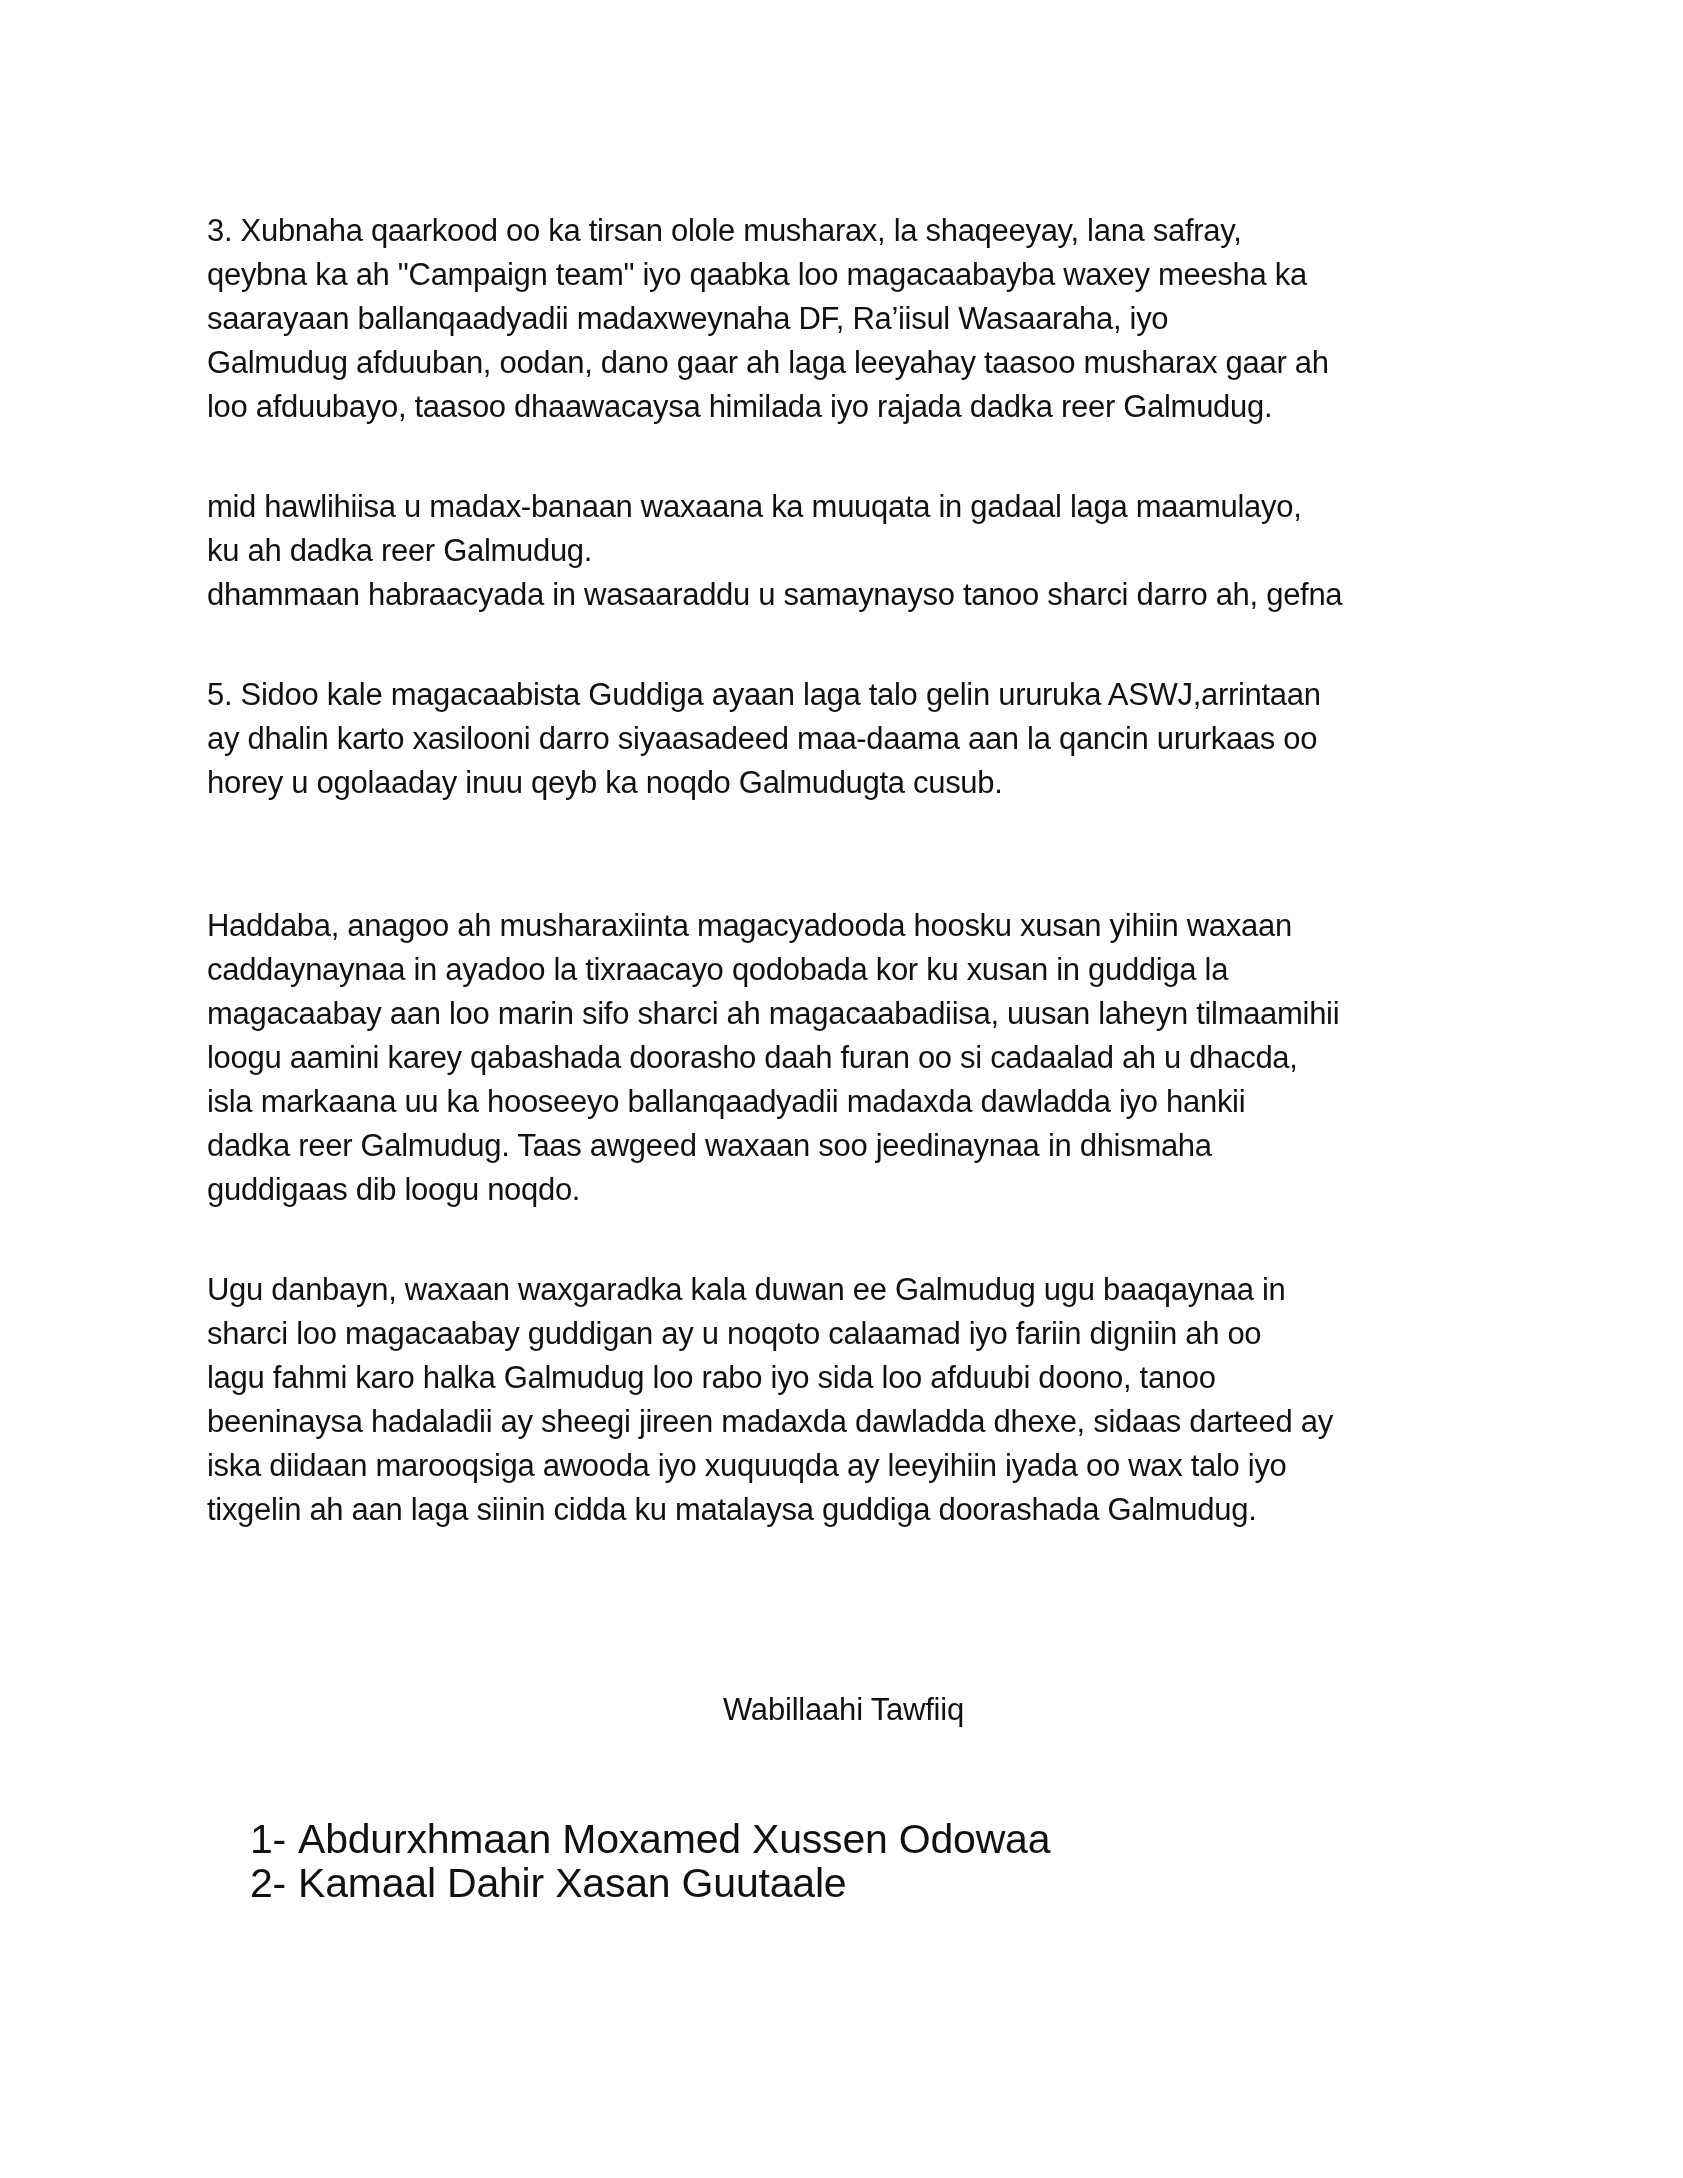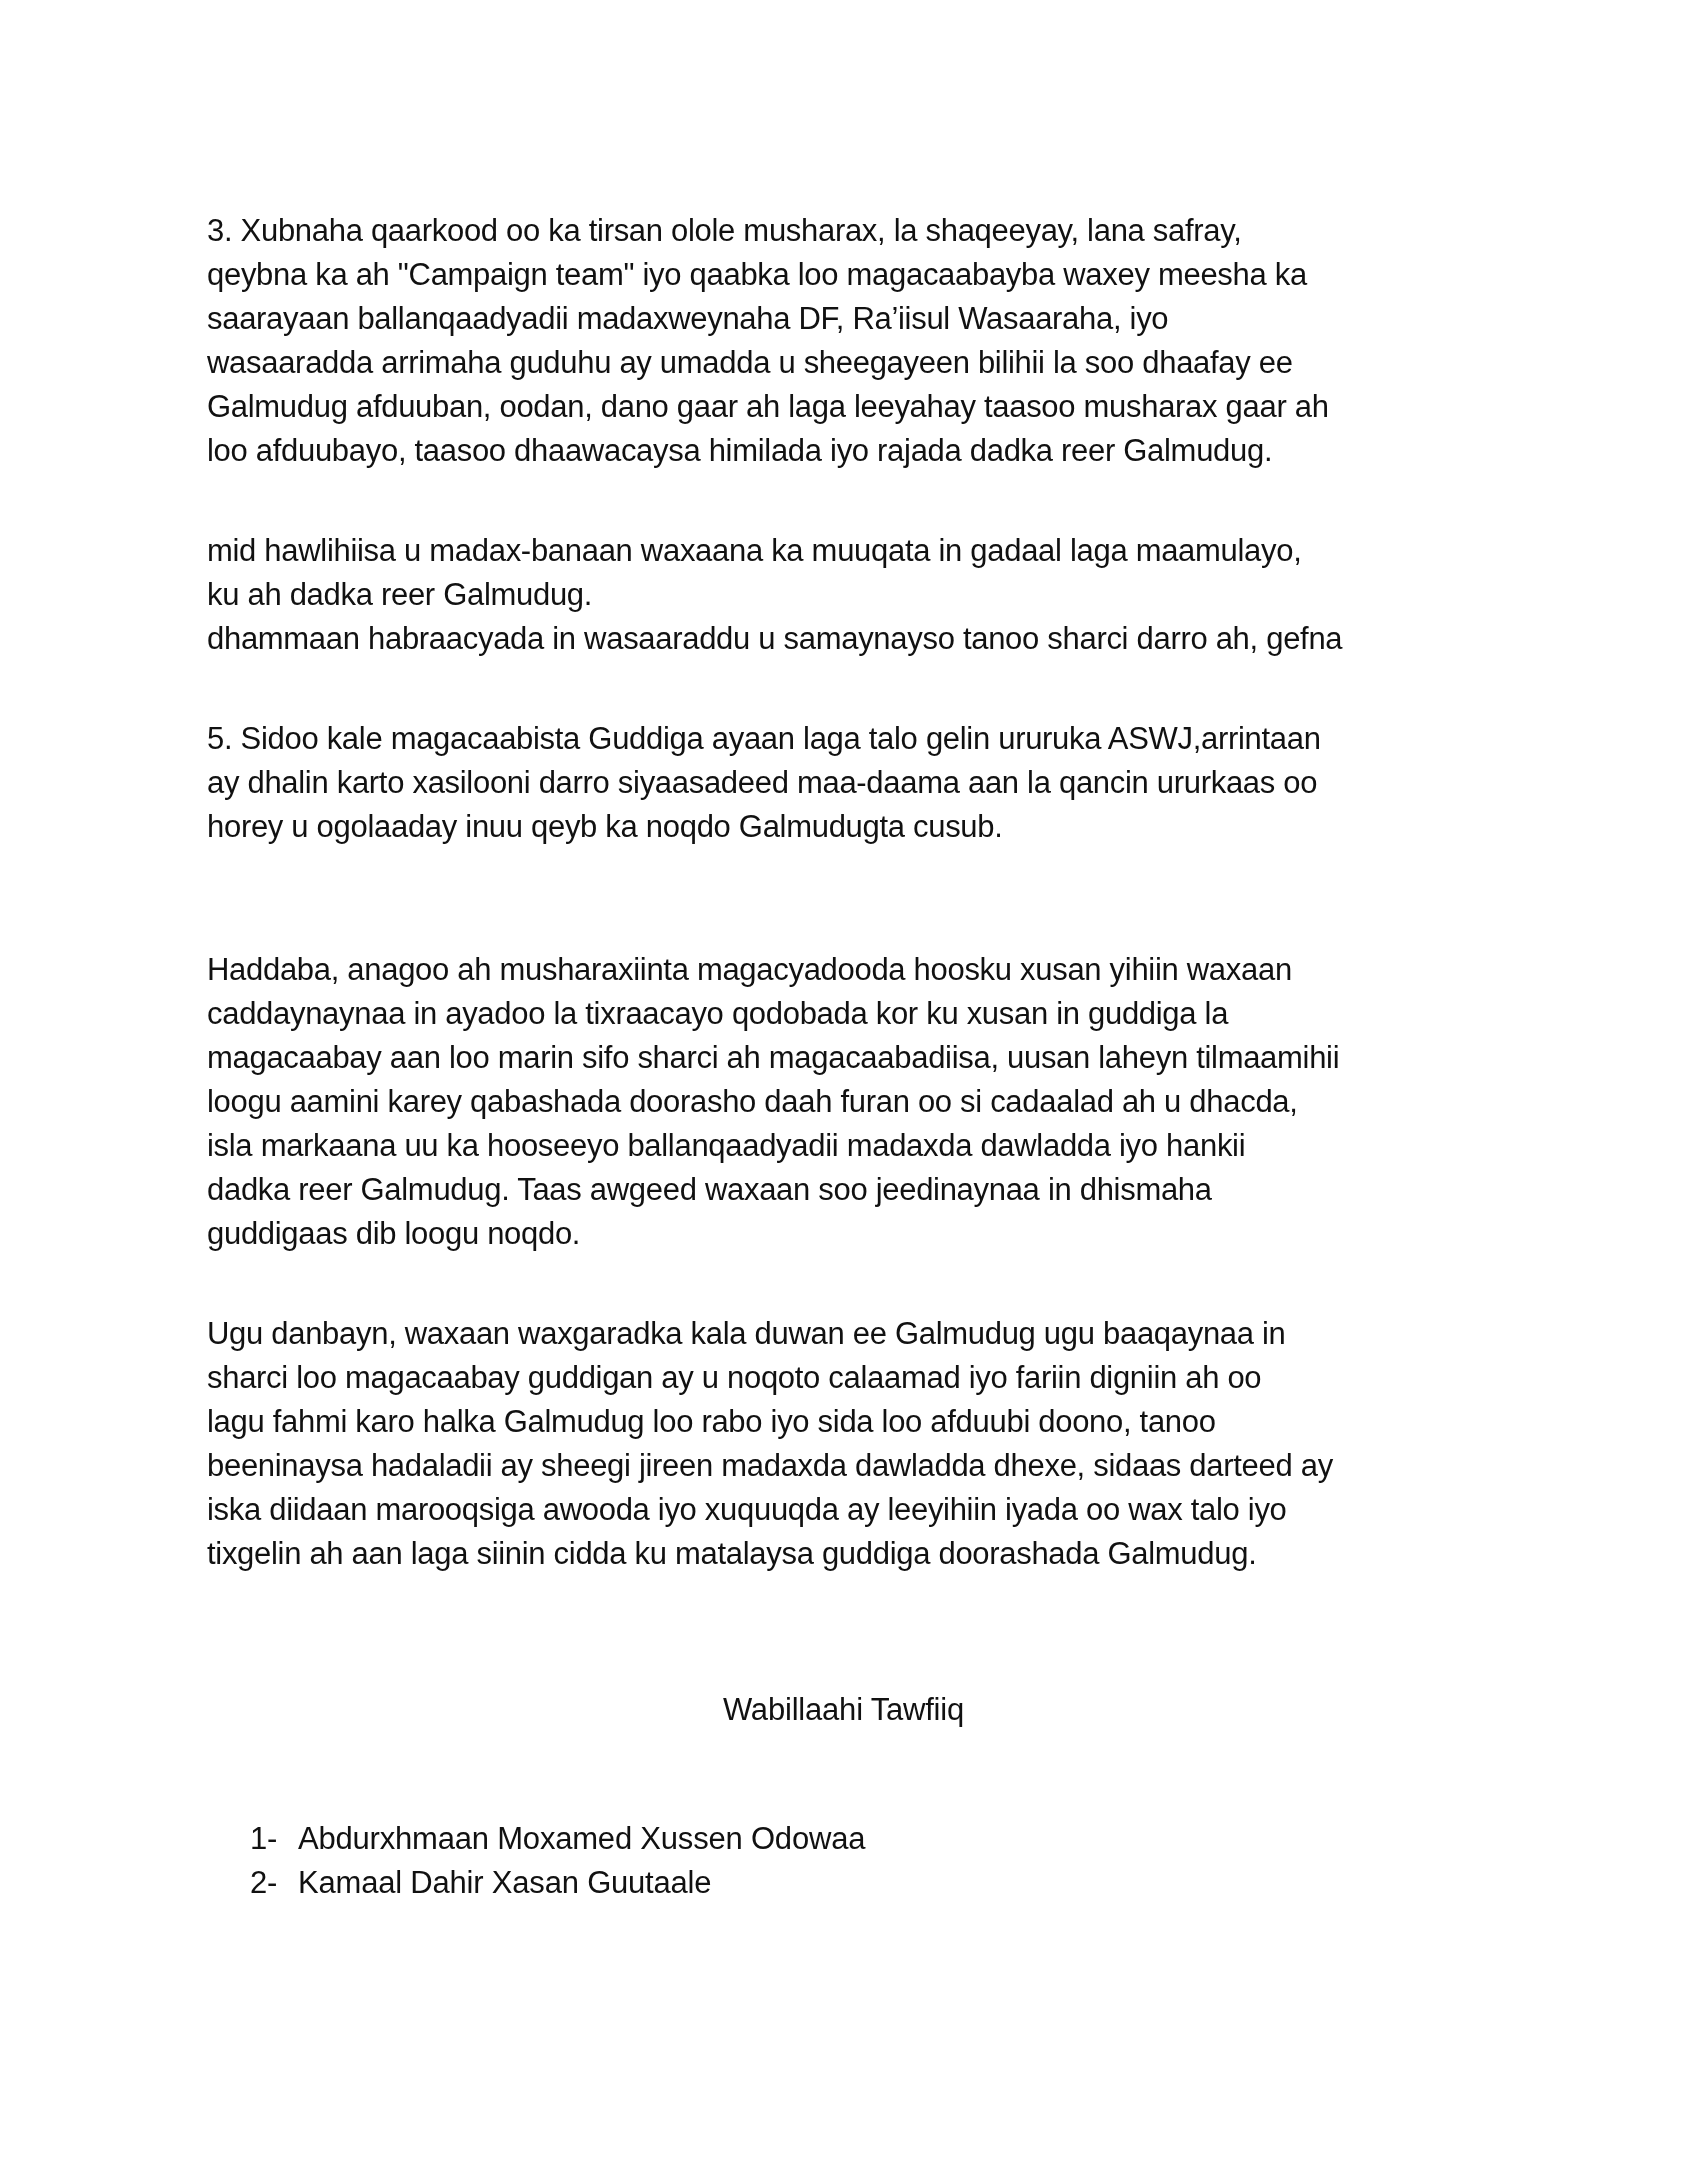--- a/index.html
+++ b/index.html
@@ -49,40 +49,39 @@
   .closing span { position: relative; left: 2px; }
   .signatories {
     position: absolute;
     left: 250px;
     top: 1817px;
     margin: 0;
     padding: 0;
     list-style: none;
   }
   .signatories li {
-    font-size: 31px;
+    font-size: 41px;
     line-height: 44px;
     white-space: nowrap;
     letter-spacing: -0.2px;
   }
   .signatories .num {
     display: inline-block;
     width: 48px;
   }
 </style>
 </head>
 <body>
 
 <div class="page">
 
   <div class="para">
     <span class="line">3. Xubnaha qaarkood oo ka tirsan olole musharax, la shaqeeyay, lana safray,</span>
     <span class="line">qeybna ka ah "Campaign team" iyo qaabka loo magacaabayba waxey meesha ka</span>
     <span class="line">saarayaan ballanqaadyadii madaxweynaha DF,  Ra’iisul Wasaaraha, iyo</span>
-    <span class="line">wasaaradda arrimaha guduhu ay umadda u sheegayeen bilihii la soo dhaafay ee</span>
     <span class="line">Galmudug afduuban, oodan, dano gaar ah laga leeyahay taasoo musharax gaar ah</span>
     <span class="line">loo afduubayo, taasoo dhaawacaysa himilada iyo rajada dadka reer Galmudug.</span>
   </div>
 
   <div class="gap-1"></div>
 
   <div class="para">
     <span class="line">mid hawlihiisa u madax-banaan waxaana ka muuqata in gadaal laga maamulayo,</span>
     <span class="line">ku ah dadka reer Galmudug.</span>
     <span class="line">dhammaan habraacyada in wasaaraddu u samaynayso tanoo sharci darro ah, gefna</span>

